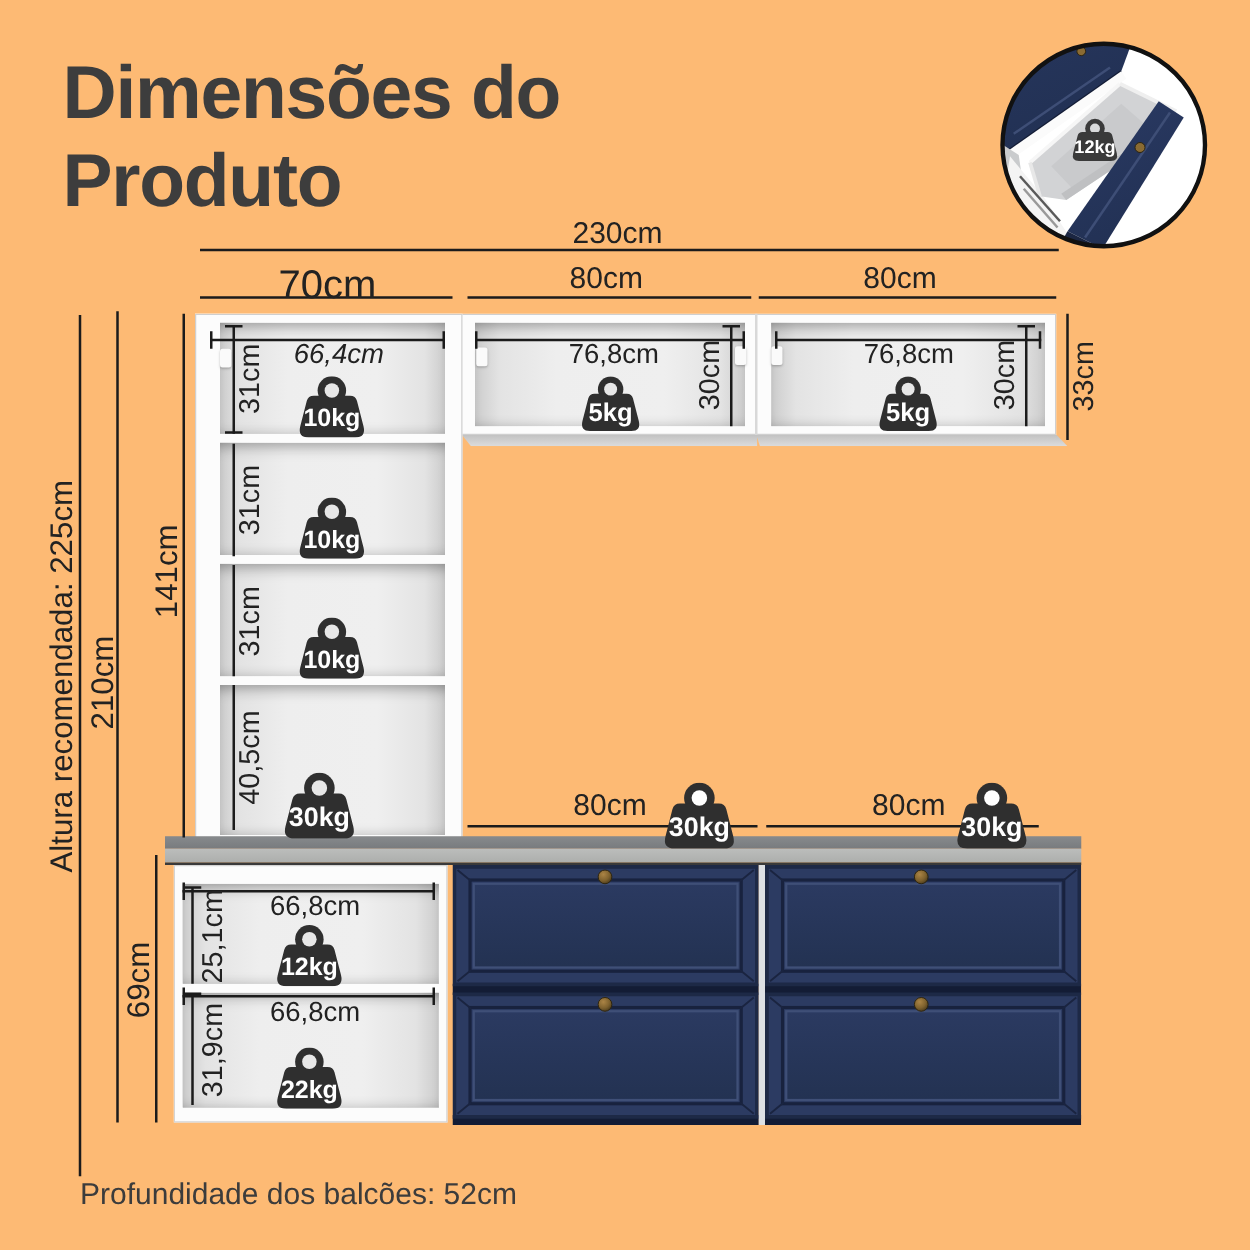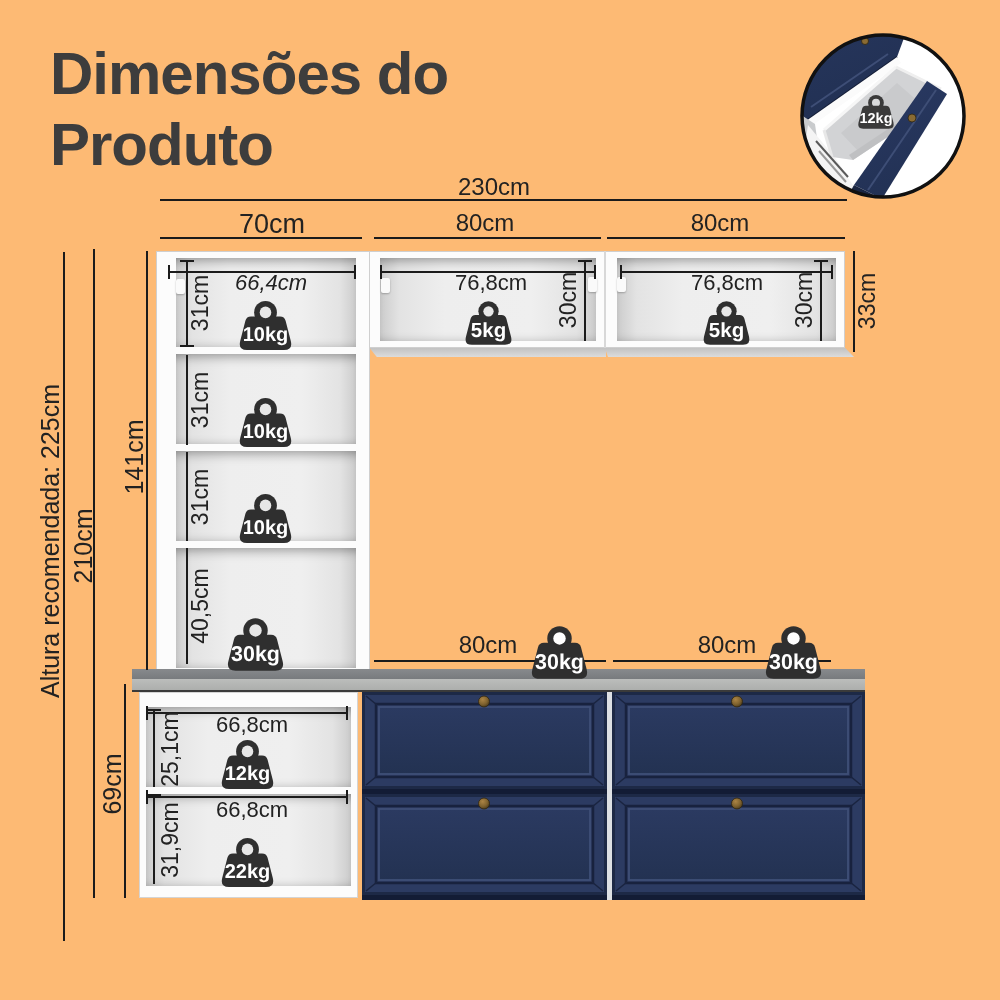--- a/index.html
+++ b/index.html
@@ -107,21 +107,21 @@
     <circle cx="375" cy="9.5" r="5.5" fill="url(#knb)" stroke="#2e2510" stroke-width="0.8"></circle>
     <circle cx="375" cy="111.5" r="5.5" fill="url(#knb)" stroke="#2e2510" stroke-width="0.8"></circle>
   </svg>
 
   <div class="hl" style="left:160px;top:199px;width:687px;"></div>
   <div class="dim dimc" style="left:494px;top:175px;font-size:24px;">230cm</div>
 
   <div class="hl" style="left:160px;top:237px;width:202px;"></div>
   <div class="hl" style="left:374px;top:237px;width:227px;"></div>
   <div class="hl" style="left:607px;top:237px;width:238px;"></div>
-  <div class="dim dimc" style="left:272px;top:211px;font-size:27px;">70cm</div>
+  <div class="dim dimc" style="left:262px;top:211px;font-size:32px;">70cm</div>
   <div class="dim dimc" style="left:485px;top:211px;font-size:24px;">80cm</div>
   <div class="dim dimc" style="left:720px;top:211px;font-size:24px;">80cm</div>
 
   <div class="vl" style="left:63px;top:252px;height:689px;"></div>
   <div class="vl" style="left:93px;top:249px;height:649px;"></div>
   <div class="vl" style="left:146px;top:251px;height:419px;"></div>
   <div class="vl" style="left:124px;top:684px;height:214px;"></div>
   <div class="dim rot" style="left:50px;top:541px;font-size:25px;">Altura recomendada: 225cm</div>
   <div class="dim rot" style="left:83px;top:546px;font-size:25px;">210cm</div>
   <div class="dim rot" style="left:134px;top:457px;font-size:25px;">141cm</div>
@@ -284,14 +284,15 @@
       <g transform="translate(61,66) scale(0.69)">
         <circle cx="27.5" cy="11.4" r="11.4" fill="#3a3a3a"></circle>
         <circle cx="27.5" cy="11.4" r="5.8" fill="#d9dadb"></circle>
         <path d="M13 15.5 L42 15.5 Q46.5 15.5 47.6 19.8 L52.8 40 Q55 49 46 49 L9 49 Q0 49 2.2 40 L7.4 19.8 Q8.5 15.5 13 15.5 Z" fill="#3a3a3a"></path>
         <text x="27.5" y="40" text-anchor="middle" font-family="Liberation Sans" font-size="21" font-weight="bold" fill="#fff">12kg</text>
       </g>
     </g>
     <circle cx="87" cy="87" r="81" fill="none" stroke="#111111" stroke-width="3.5"></circle>
   </svg>
 
+  <div class="abs" style="left:64px;top:942px;font-size:24px;color:#3c3c3c;">Profundidade dos balcões: 52cm</div>
 
 </div>
 
 </body></html>

